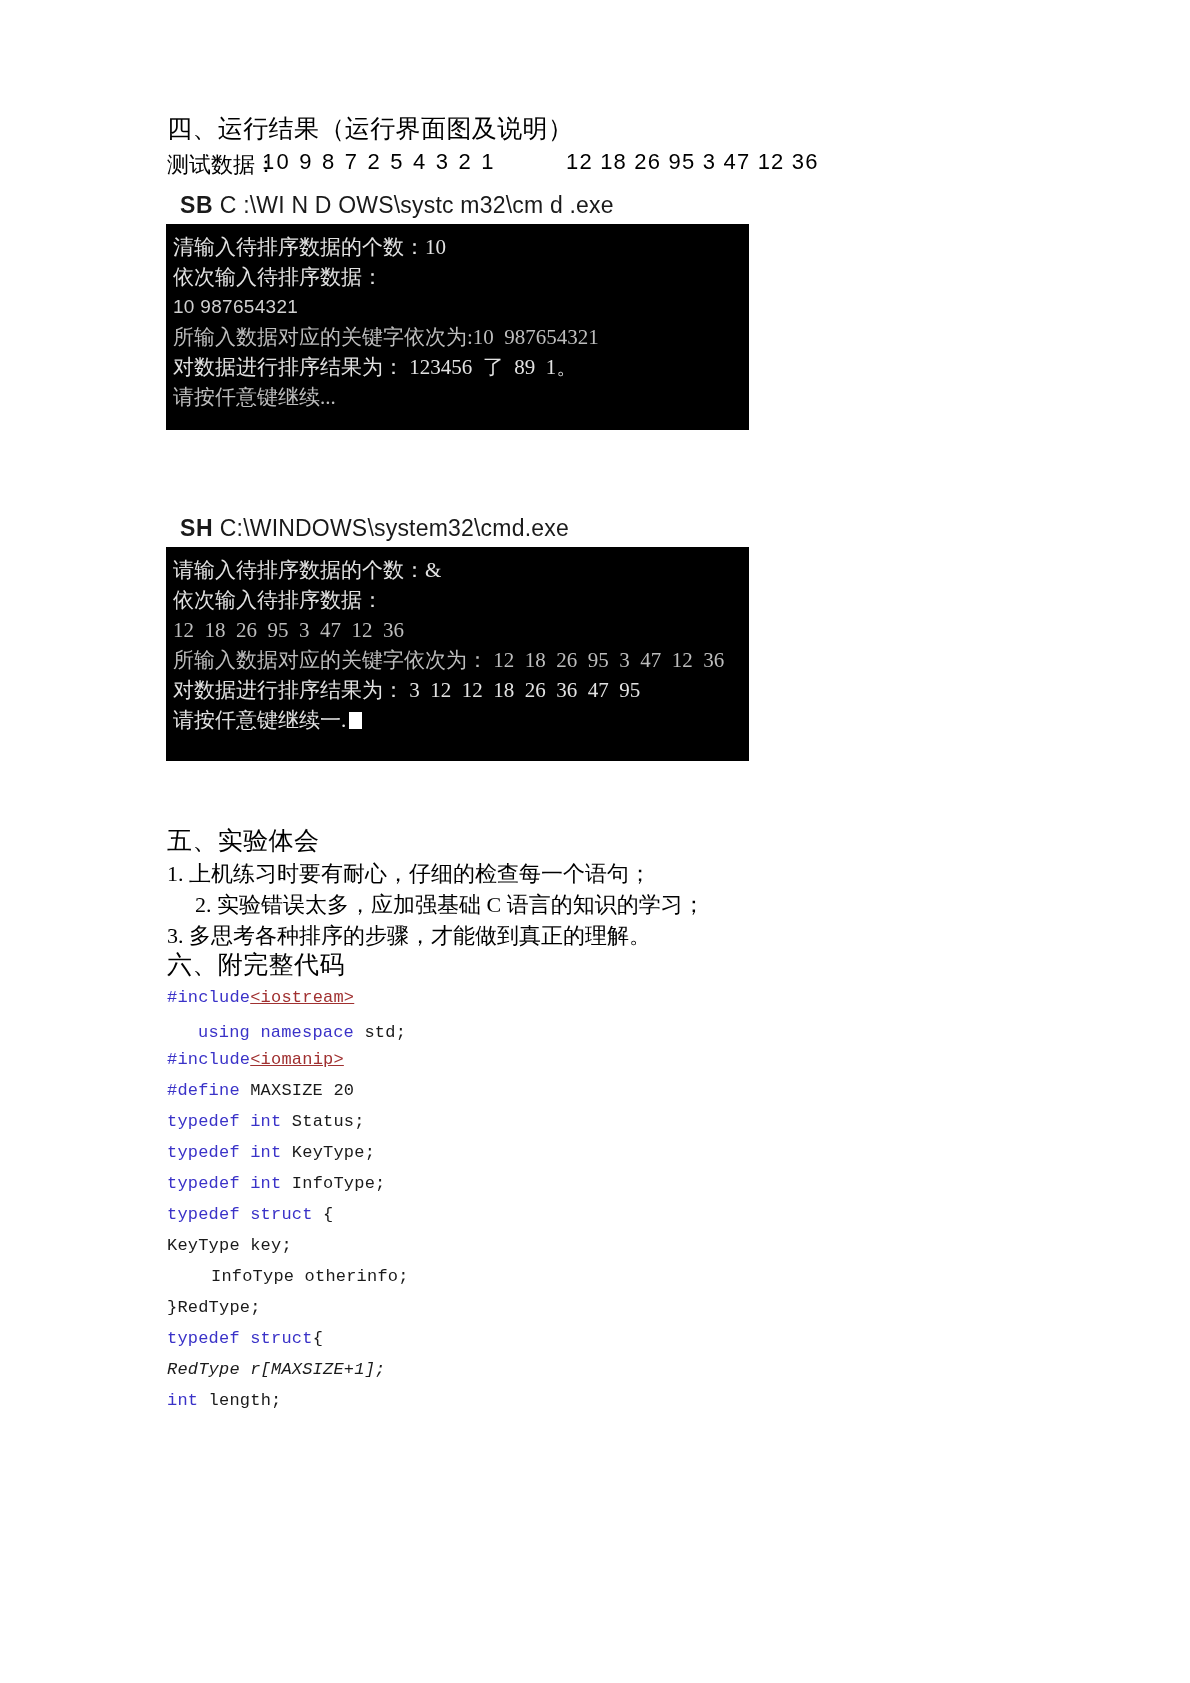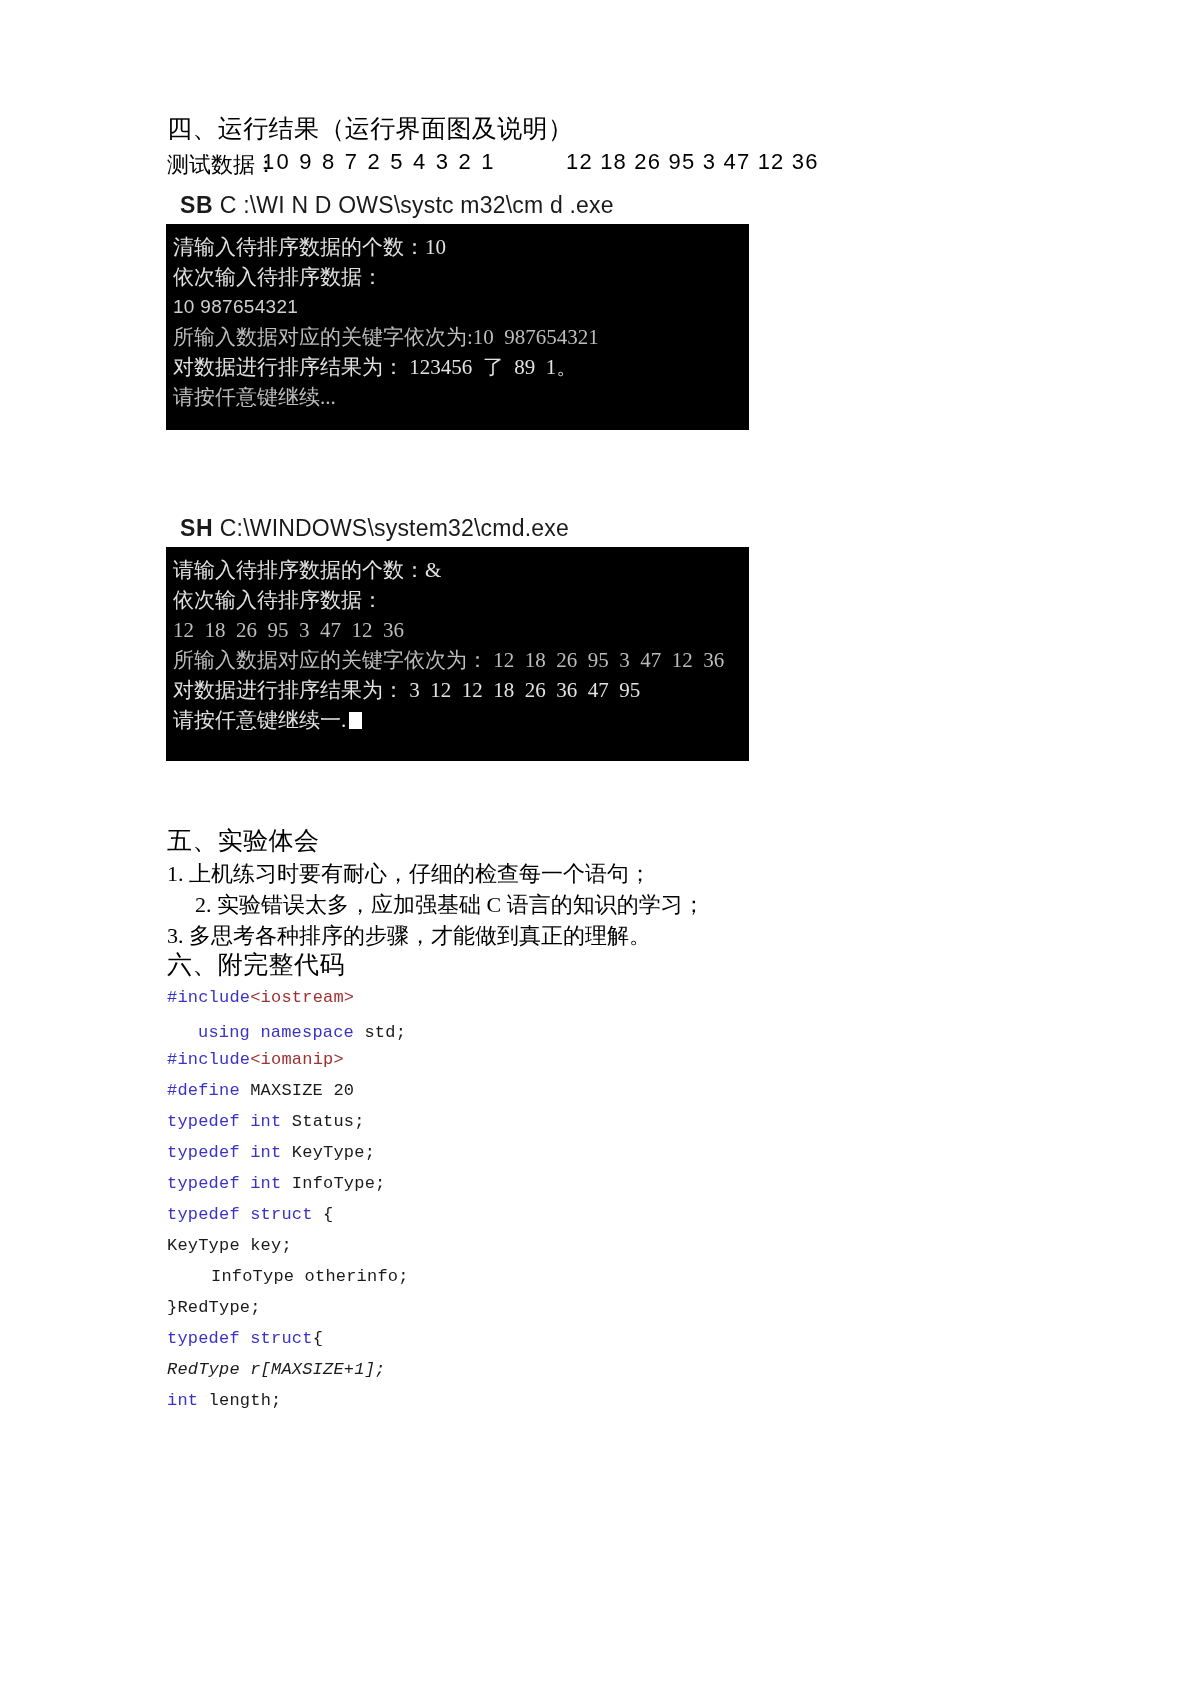--- a/index.html
+++ b/index.html
@@ -113,21 +113,21 @@
   .code-line {
     position: absolute;
     left: 167px;
     font-family: "Liberation Mono", "DejaVu Sans Mono", monospace;
     font-size: 17px;
     line-height: 22px;
     white-space: pre;
     letter-spacing: 0.2px;
   }
   .kw  { color: #3a32c8; }
-  .hdr { color: #a03030; }
+  .hdr { color: #a03030; text-decoration: underline; }
   .pln { color: #1a1a1a; }
 </style>
 </head>
 <body>
 
 <div class="page">
 
   <div class="h-sec" style="left:167px; top:112px;">四、运行结果（运行界面图及说明）</div>
 
   <div class="testdata-label">测试数据：</div>

